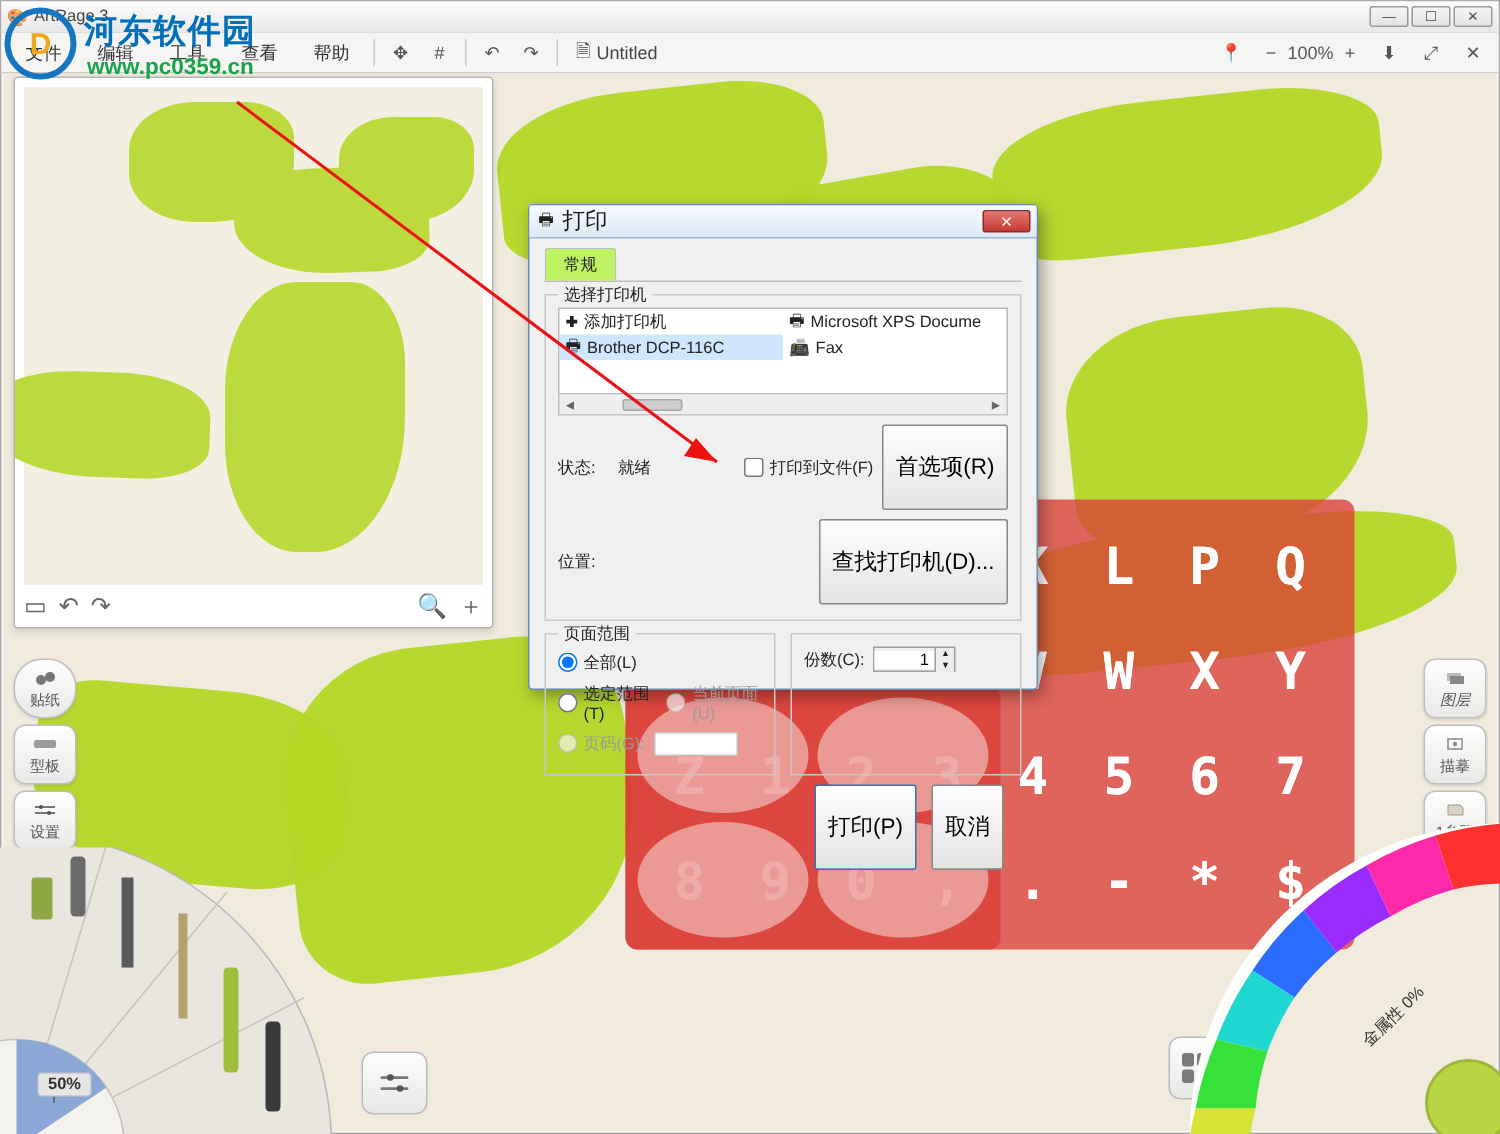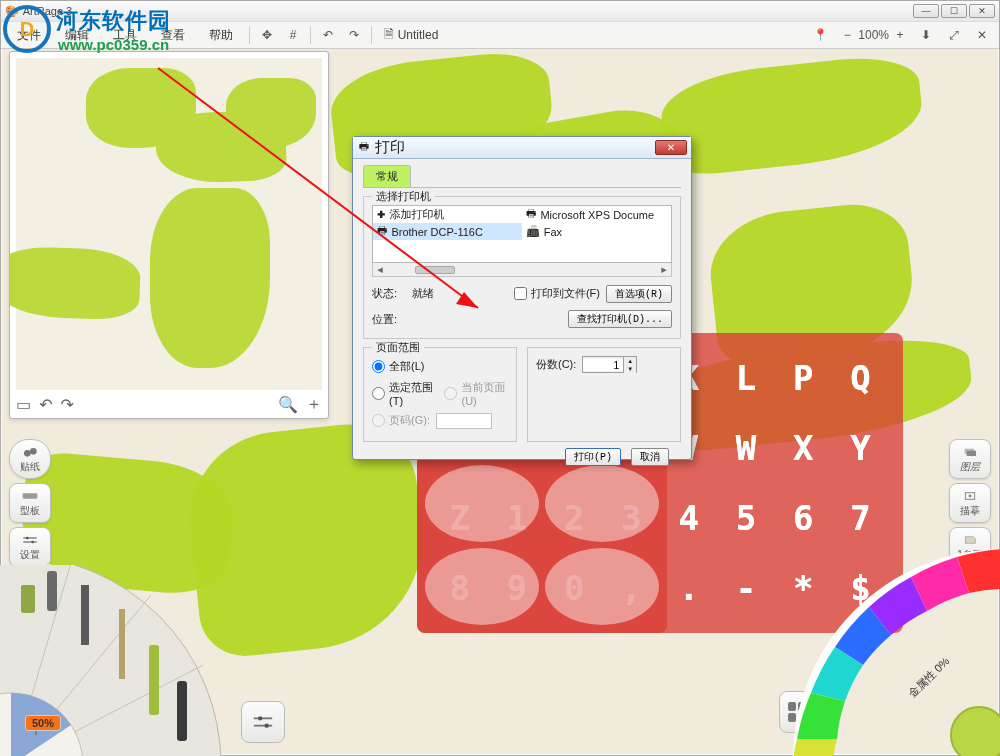--- a/index.html
+++ b/index.html
@@ -74,36 +74,36 @@
 .group{border:1px solid #c8c8c8;margin-top:8px;padding:8px 8px 10px;position:relative;}
 .group .gt{position:absolute;top:-8px;left:8px;background:#f0f0f0;padding:0 4px;font-size:11px;}
 .plist{height:58px;border:1px solid #b8b8b8;background:#fff;overflow:hidden;display:grid;grid-template-columns:1fr 1fr;grid-auto-rows:17px; font-size:11px;}
 .plist .row{display:flex;align-items:center;gap:4px;padding:0 4px;white-space:nowrap;}
 .plist .row.sel{background:#cfe6ff;}
 .plist-scroll{height:14px;background:#efefef;border:1px solid #c4c4c4;border-top:none;display:flex;align-items:center;}
 .plist-scroll .ar{width:14px;text-align:center;color:#666;}
 .plist-scroll .thumb{width:40px;height:8px;background:#cdcdcd;border:1px solid #a8a8a8;border-radius:2px;margin-left:28px;}
 .statusrow{display:flex;align-items:center;gap:6px;margin-top:6px;font-size:11px;}
 .statusrow .lab{width:34px;color:#222;}
-.winbtn{border:1px solid #888;background:linear-gradient(#fdfdfd,#e4e4e4);padding:1px 8px;font-size:10px;border-radius:2px;font-family:Liberation Mono, monospace;}
+.winbtn{border:1px solid #888;background:linear-gradient(#fdfdfd,#e4e4e4);padding:18px 8px;font-size:15px;border-radius:2px;}
 .range-grid{display:flex;gap:10px;}
 .range-col{flex:1;}
 .radio{display:flex;align-items:center;gap:4px;margin:3px 0;font-size:11px;}
 .radio.dis{color:#9a9a9a;}
 .radio input{margin:0;}
 .pgnum-input{width:56px;height:16px;border:1px solid #c2c2c2;background:#fff;}
 .copies{display:flex;align-items:center;gap:6px;}
 .spin{display:flex;align-items:center;border:1px solid #9e9e9e;height:17px;}
 .spin input{width:40px;border:none;font-size:11px;text-align:right;padding-right:4px;}
 .spin .spbtns{display:flex;flex-direction:column;border-left:1px solid #9e9e9e;}
 .spin .spn{width:12px;height:8px;font-size:6px;display:flex;align-items:center;justify-content:center;background:#eee;}
 .dlg-footer{display:flex;justify-content:flex-end;gap:10px;padding:6px 12px 0;}
 .red-arrow{position:absolute;top:60px;left:148px;z-index:70;pointer-events:none;}
 
-.size-badge{position:absolute;bottom:24px;left:24px;background:#f97316;border:1px solid #ccc;border-radius:3px;padding:1px 6px;font-size:11px;font-weight:600;color:#333;z-index:5;}
+.size-badge{position:absolute;bottom:24px;left:24px;background:#e5e5e5;border:1px solid #ccc;border-radius:3px;padding:1px 6px;font-size:11px;font-weight:600;color:#333;z-index:5;}
 </style>
 </head>
 <body>
 
 <div class="app-frame">
 
   <div class="titlebar">
     <span>🎨</span>
     <span class="title">ArtRage 3</span>
     <div class="win-btns">

